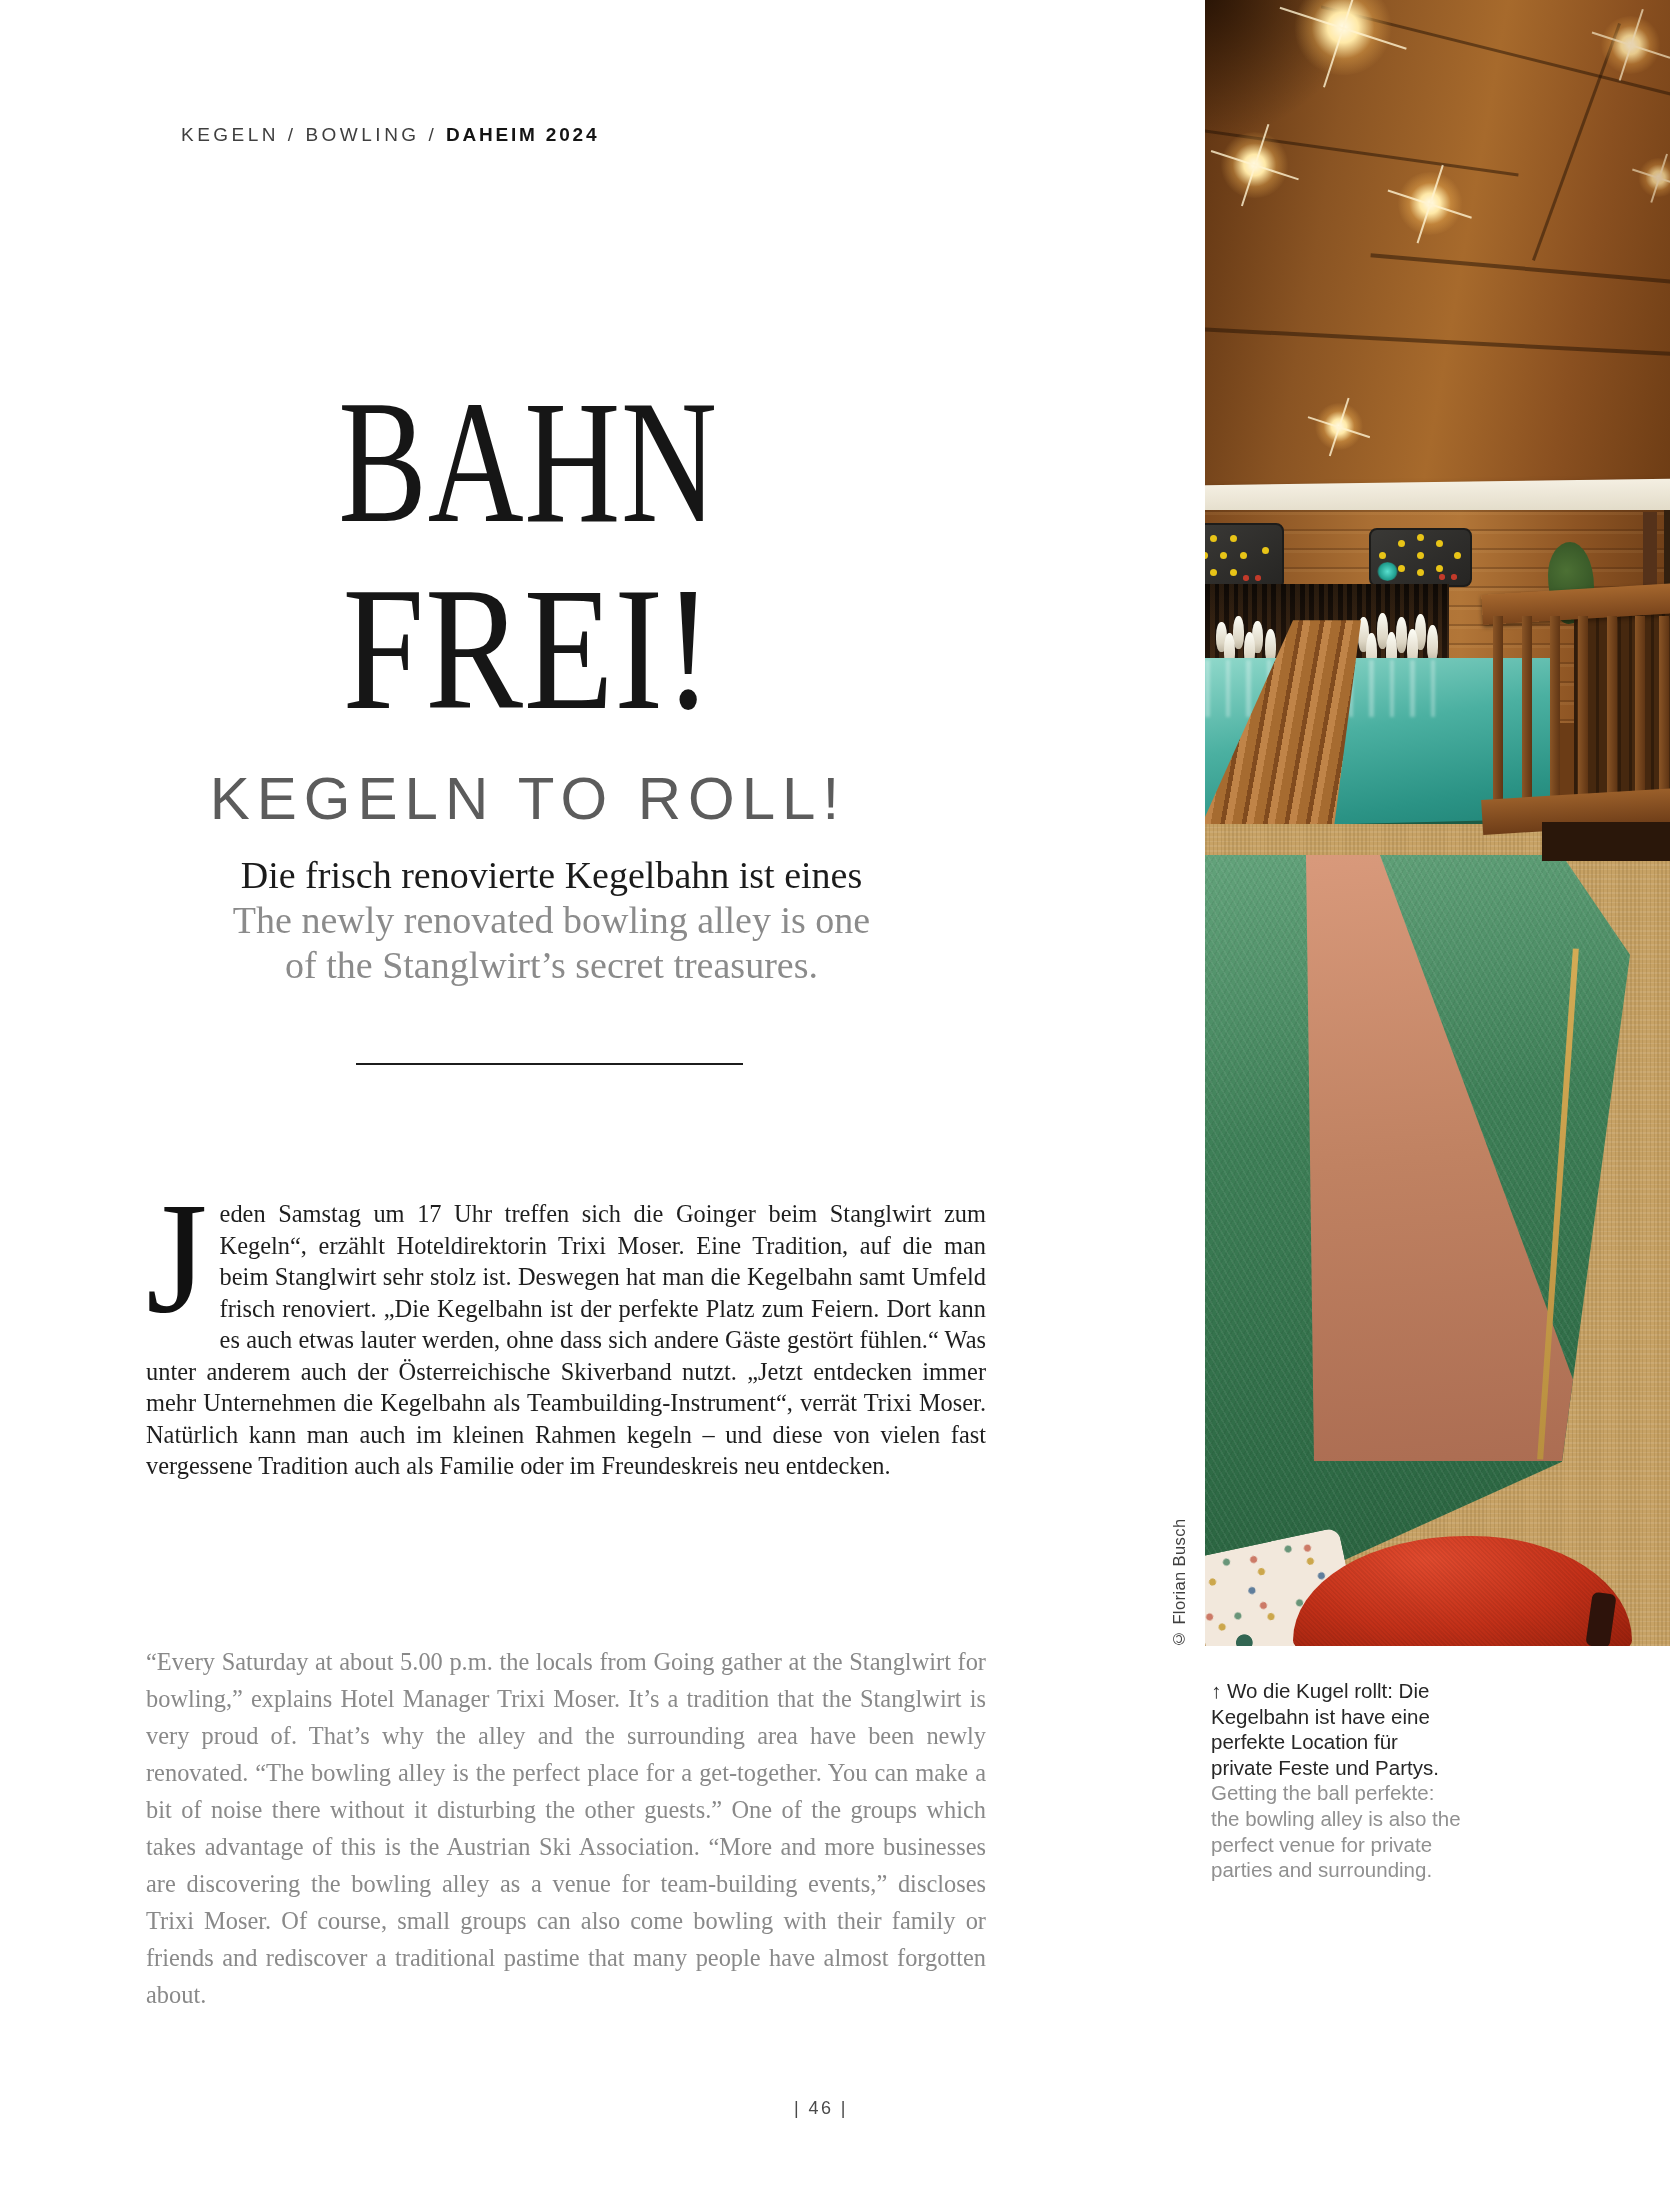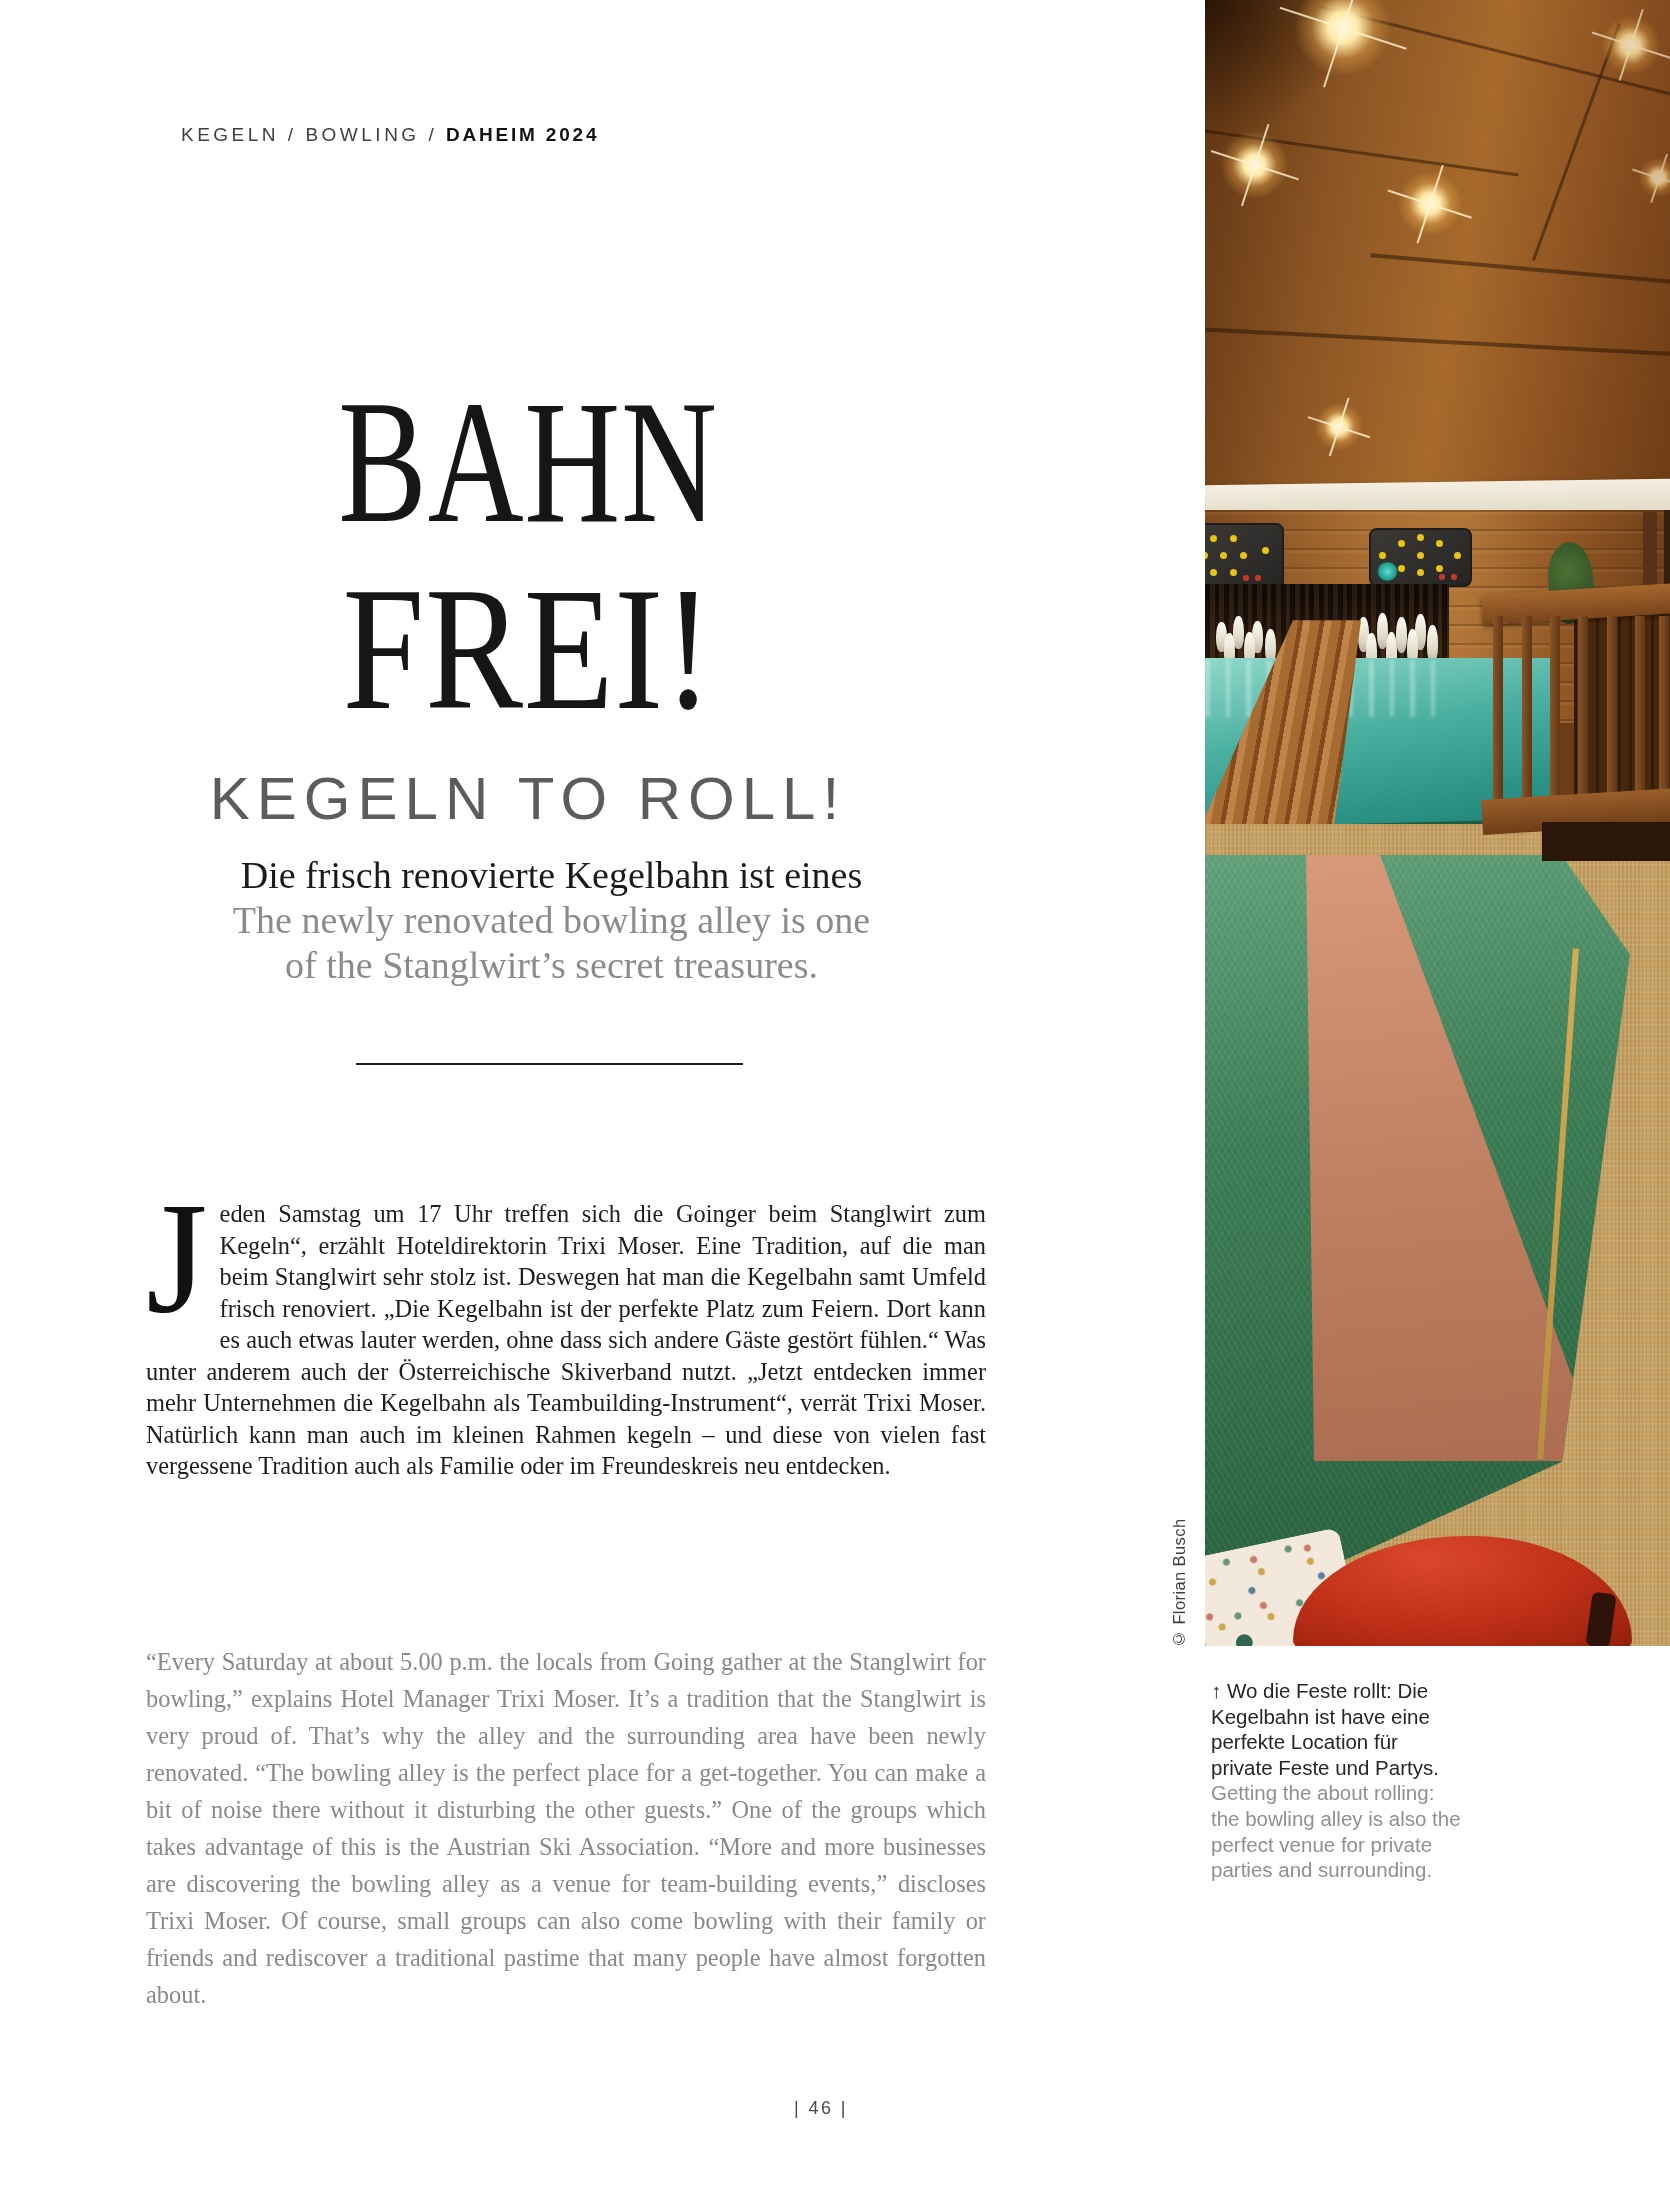--- a/index.html
+++ b/index.html
@@ -253,24 +253,24 @@
 
   <div class="cushion"></div>
   <div class="chairshadow"></div>
   <div class="chair"></div>
   <div class="chairleg"></div>
 </div>
 
 <div class="abs credit">© Florian Busch</div>
 
 <div class="abs caption">
-  <span class="cde">↑ Wo die Feste rollt: Die</span>
+  <span class="cde">↑ Wo die Kugel rollt: Die</span>
   <span class="cde">Kegelbahn ist have eine</span>
   <span class="cde">perfekte Location für</span>
   <span class="cde">private Feste und Partys.</span>
-  <span class="cen">Getting the about rolling:</span>
+  <span class="cen">Getting the ball perfekte:</span>
   <span class="cen">the bowling alley is also the</span>
   <span class="cen">perfect venue for private</span>
   <span class="cen">parties and surrounding.</span>
 </div>
 
 <div class="abs pageno">| 46 |</div>
 
 
 </body></html>

